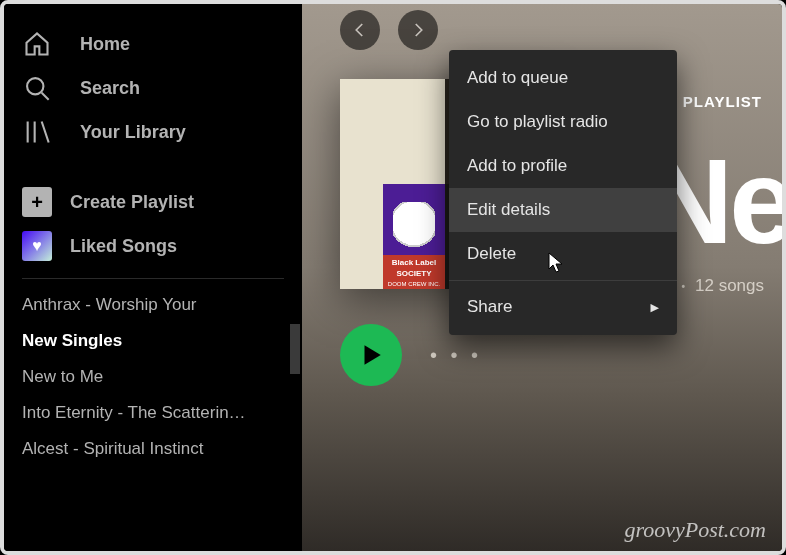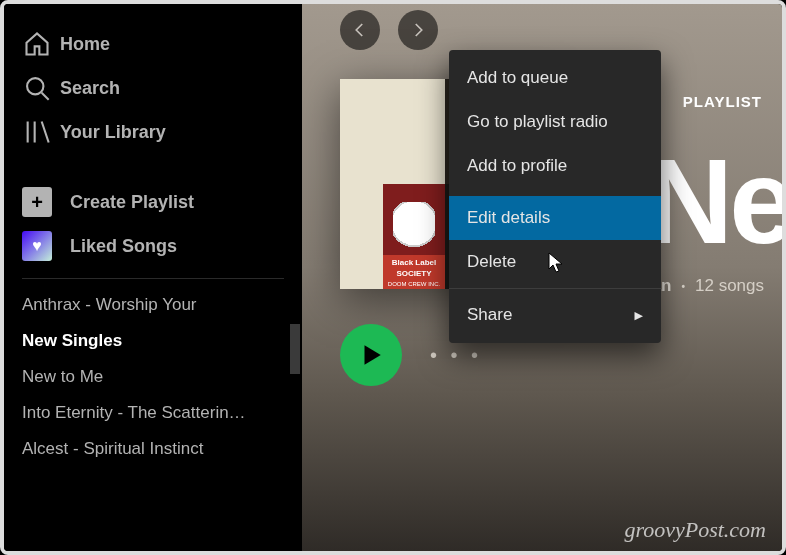--- a/index.html
+++ b/index.html
@@ -1,58 +1,58 @@
 <!DOCTYPE html>
 <html><head>
 <meta charset="utf-8">
 <style>
   * { margin: 0; padding: 0; box-sizing: border-box; }
   body { font-family: -apple-system, BlinkMacSystemFont, "Segoe UI", Helvetica, Arial, sans-serif; background:#000; overflow:hidden; width:786px; height:555px; position:relative;}
   .app { display:flex; width:786px; height:555px; border:4px solid #ddd; border-radius:8px; overflow:hidden; position:relative; background:#000;}
   
   .sidebar { width:298px; background:#000; color:#b3b3b3; padding:18px 18px 10px 18px; display:flex; flex-direction:column; position:relative;}
-  .nav-item { display:flex; align-items:center; gap:8px; height:44px; color:#b3b3b3; font-weight:600; font-size:18px; cursor:pointer;}
+  .nav-item { display:flex; align-items:center; gap:28px; height:44px; color:#b3b3b3; font-weight:600; font-size:18px; cursor:pointer;}
   .nav-icon { width:30px; height:30px; display:flex; align-items:center; justify-content:center; flex:0 0 30px;}
   .nav-icon svg { width:28px; height:28px; fill:none; stroke:#b3b3b3; stroke-width:1.8;}
   .spacer { height:26px;}
   .action-item { display:flex; align-items:center; gap:18px; height:44px; color:#b3b3b3; font-weight:700; font-size:18px; cursor:pointer;}
   .square-icon { width:30px; height:30px; display:flex; align-items:center; justify-content:center; border-radius:3px; flex:0 0 30px;}
   .plus-icon { background:#b3b3b3; color:#000; font-size:20px; font-weight:700;}
   .heart-icon { background:linear-gradient(135deg,#450af5 0%,#c4efd9 100%); color:#fff; font-size:16px;}
   .divider { border:none; border-top:1px solid #2a2a2a; margin:10px 0 8px 0;}
   .playlist-list { overflow:hidden;}
   .playlist-item { height:36px; line-height:36px; font-size:17px; color:#b3b3b3; white-space:nowrap; overflow:hidden; text-overflow:ellipsis; cursor:pointer;}
   .playlist-item.active { color:#ffffff; font-weight:700;}
   .scroll-thumb { position:absolute; right:2px; top:320px; width:10px; height:50px; background:#3a3a3a; border-radius:0;}
   
   .main { flex:1; position:relative; background:linear-gradient(180deg,#a2998e 0%, #847c72 48%, #5e574e 72%, #2f2b27 100%); overflow:hidden;}
   .nav-buttons { position:absolute; top:6px; left:38px; display:flex; gap:18px;}
   .circ-btn { width:40px; height:40px; border-radius:50%; background:rgba(0,0,0,0.55); display:flex; align-items:center; justify-content:center; cursor:pointer; color:#c5c0ba;}
   .circ-btn svg{ width:18px; height:18px; stroke:#c5c0ba; fill:none; stroke-width:2.2;}
   .cover { position:absolute; left:38px; top:75px; width:210px; height:210px; background:#e8e2cf; box-shadow:0 10px 40px rgba(0,0,0,0.5); display:grid; grid-template-columns:1fr 1fr; grid-template-rows:1fr 1fr;}
   .cover .tile1{ background:#e7e0c7 radial-gradient(circle at 50% 55%, #c9b98a 0 12px, transparent 12px), radial-gradient(circle at 50% 55%, rgba(180,160,110,0.25) 0 40px, transparent 40px);}
   .cover .tile2{ background:#2b261f;}
-  .cover .tile3{ background:#7f1d1d; position:relative;margin-left:43px;}
+  .cover .tile3{ background:#4c1d95; position:relative;margin-left:43px;}
   .tile3::before{content:""; position:absolute; inset:18px 10px 34px 10px; background:radial-gradient(circle at 50% 40%, #fff 0 22px, #ccc 22px 24px, transparent 24px);}
   .tile3 .banner{position:absolute; left:0; right:0; bottom:0; height:34px; background:#c0392b; color:#fff; font-size:8px; text-align:center; line-height:11px; padding-top:2px; font-weight:700;}
   .tile3 .banner small{display:block; font-size:6px; font-weight:400;}
   .cover .tile4{ background:#1c1a17;}
   .label-playlist { position:absolute; right:20px; top:89px; color:#fff; font-size:15px; font-weight:700; letter-spacing:1px;}
   .big-title { position:absolute; right:-10px; top:128px; color:#fff; font-size:120px; font-weight:800; letter-spacing:-4px;}
   .meta-line { position:absolute; right:18px; top:272px; color:#e5e0d8; font-size:17px; display:flex; align-items:center; gap:10px; font-weight:600;}
   .meta-line .sep{ font-size:10px; color:#d5cfc6;}
   .meta-line .songs{ font-weight:400; color:#d5cfc6;}
   .play-row { position:absolute; left:38px; top:320px; display:flex; align-items:center; gap:28px;}
   .play-btn{ width:62px; height:62px; border-radius:50%; background:#1db954; display:flex; align-items:center; justify-content:center; cursor:pointer;}
   .play-btn svg{ width:26px; height:26px; fill:#000;}
   .more-dots{ color:#cfc9bf; font-size:20px; letter-spacing:4px; cursor:pointer;}
   
-  .ctx-menu { position:absolute; left:147px; top:46px; width:212px; background:#282828; border-radius:4px; box-shadow:0 12px 30px rgba(0,0,0,0.6); padding:6px 0; color:#e5e5e5; font-size:17px;}
+  .ctx-menu { position:absolute; left:147px; top:46px; width:228px; background:#282828; border-radius:4px; box-shadow:0 12px 30px rgba(0,0,0,0.6); padding:6px 0; color:#e5e5e5; font-size:17px;}
   .ctx-item { padding:12px 18px; cursor:pointer; display:flex; align-items:center; justify-content:space-between;}
-  .ctx-item.hover { background:#0369a1;margin-top:8px;}
+  .ctx-item.hover { background:#404040;}
   .ctx-sep{ border:none; border-top:1px solid #3d3d3d; margin:4px 0;}
   .ctx-item .arrow{ font-size:11px; color:#e5e5e5;}
   .cursor { position:absolute; left:246px; top:248px; width:16px; height:22px; pointer-events:none;}
   .cursor svg{ width:16px; height:22px;}
   .watermark { position:absolute; right:16px; bottom:8px; color:rgba(255,255,255,0.7); font-family:"Times New Roman", serif; font-style:italic; font-size:22px;}
 </style>
 </head>
 <body>
 
 <div class="app">

